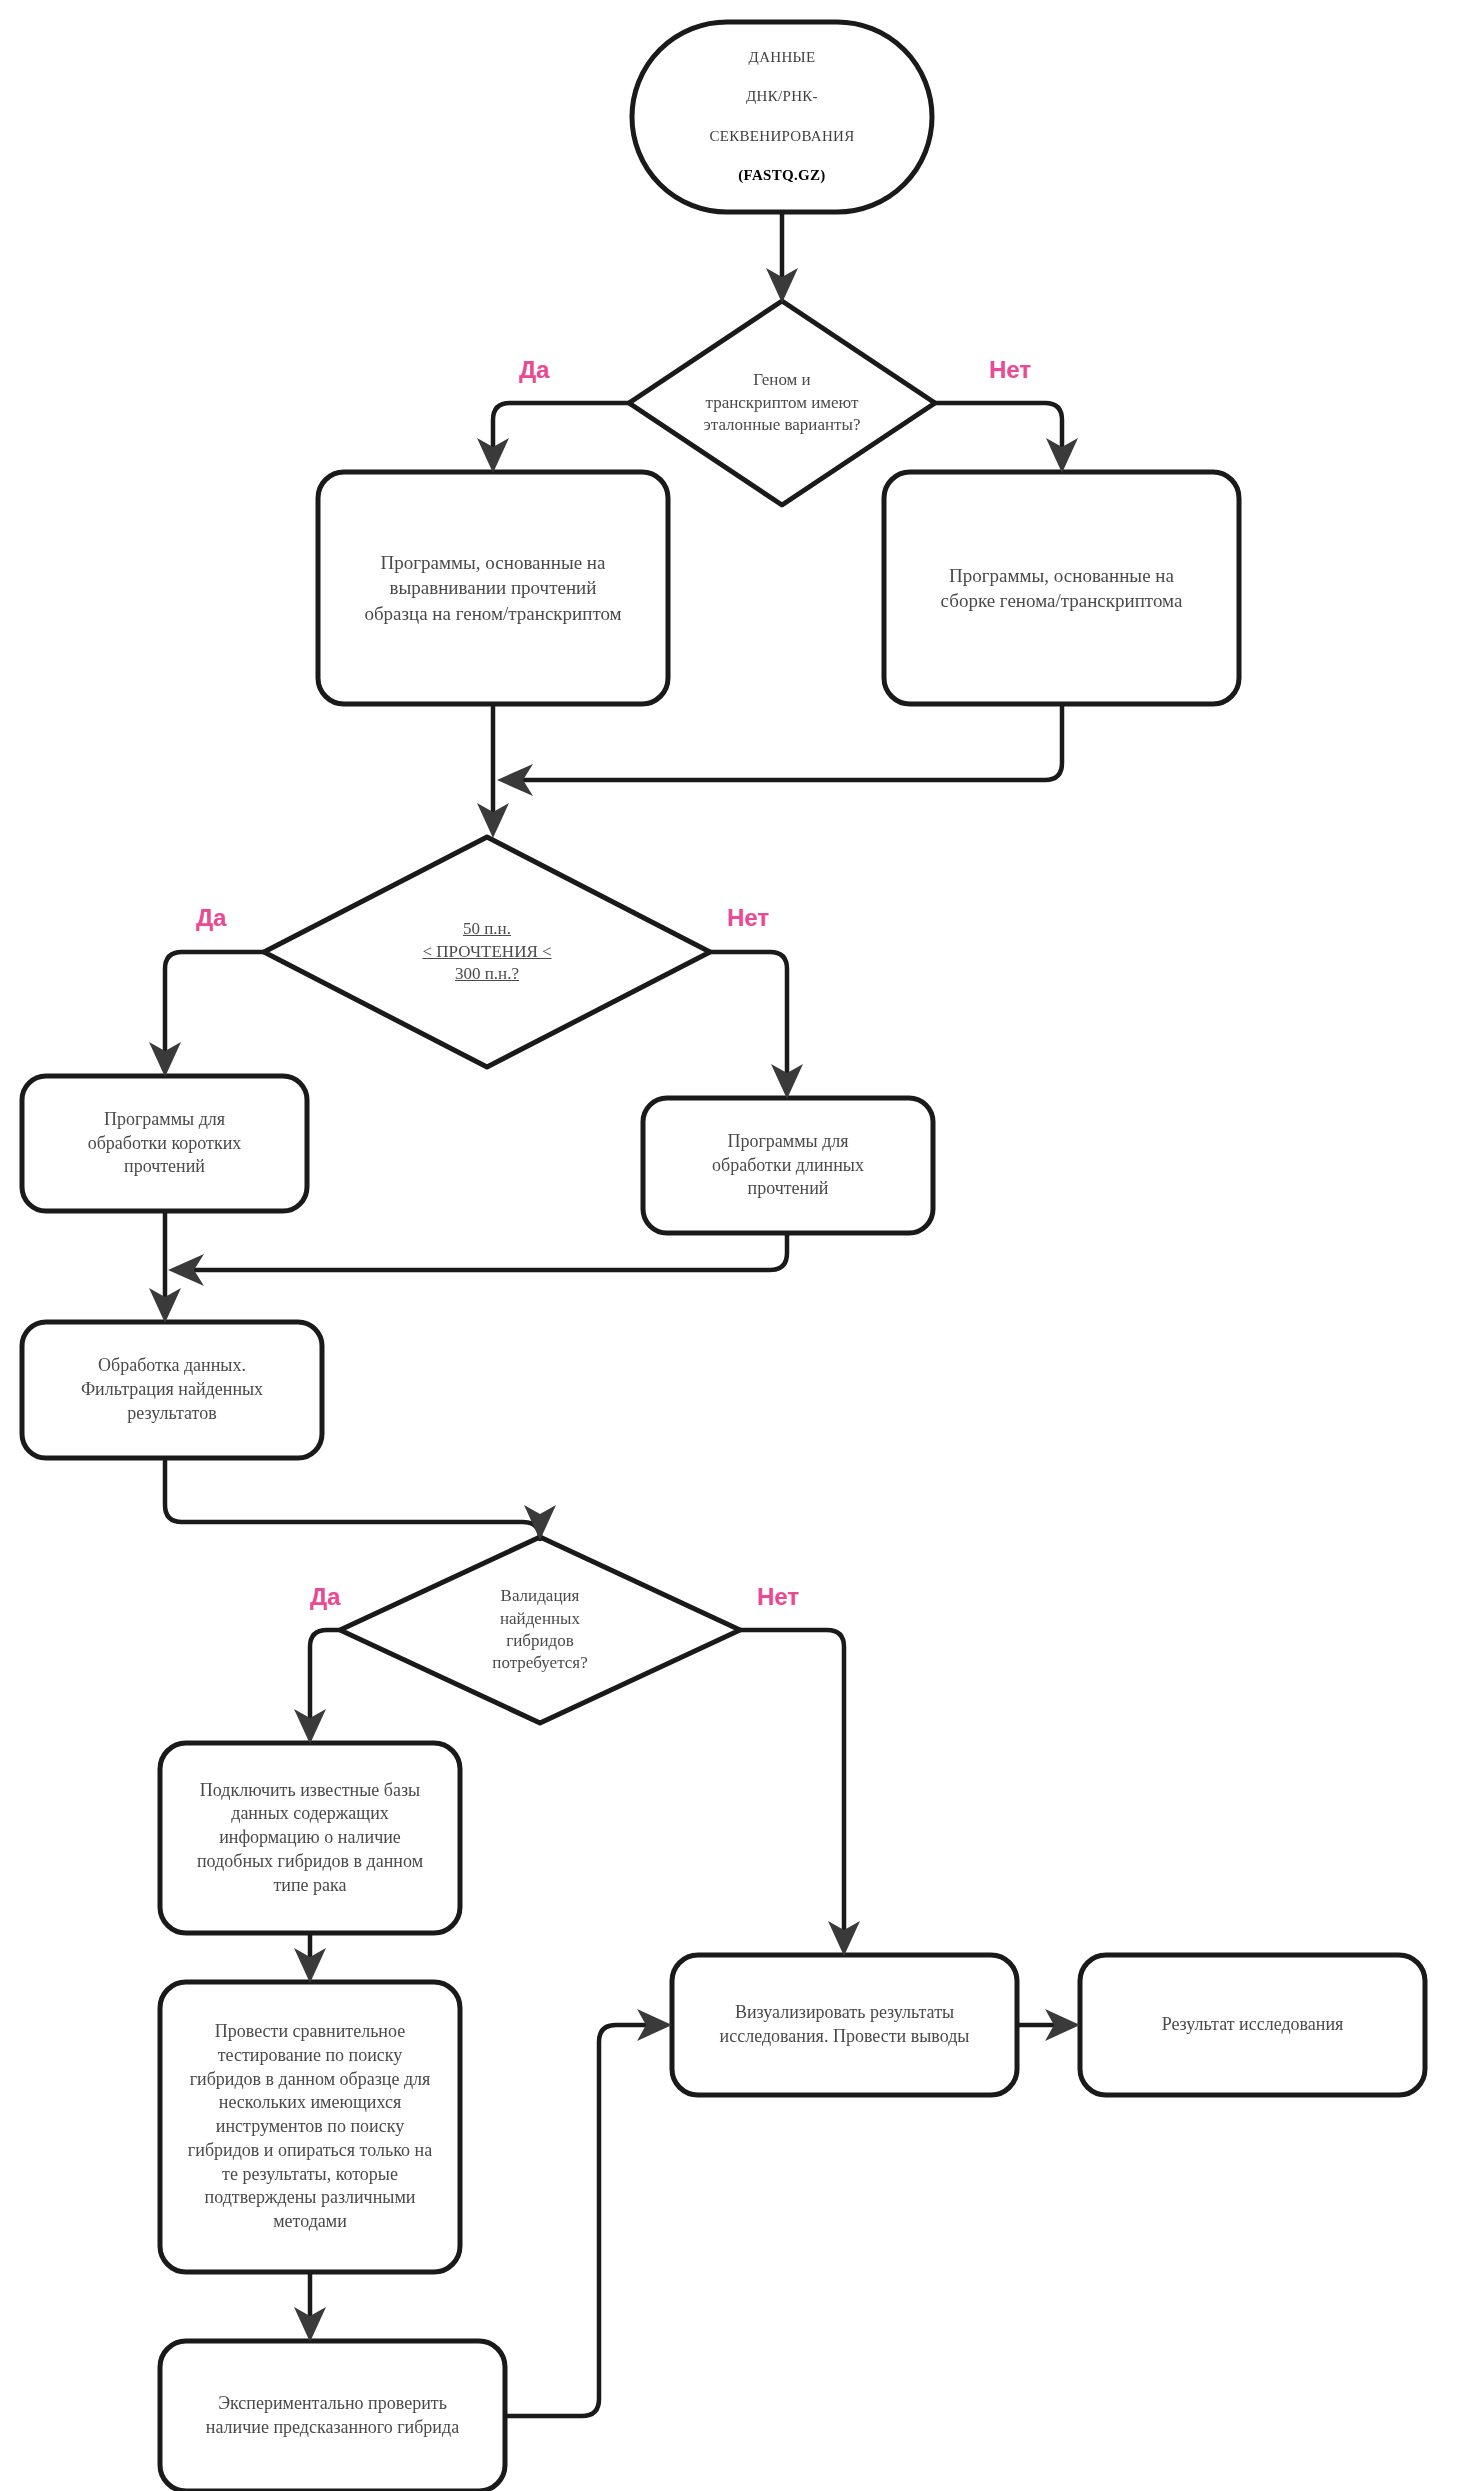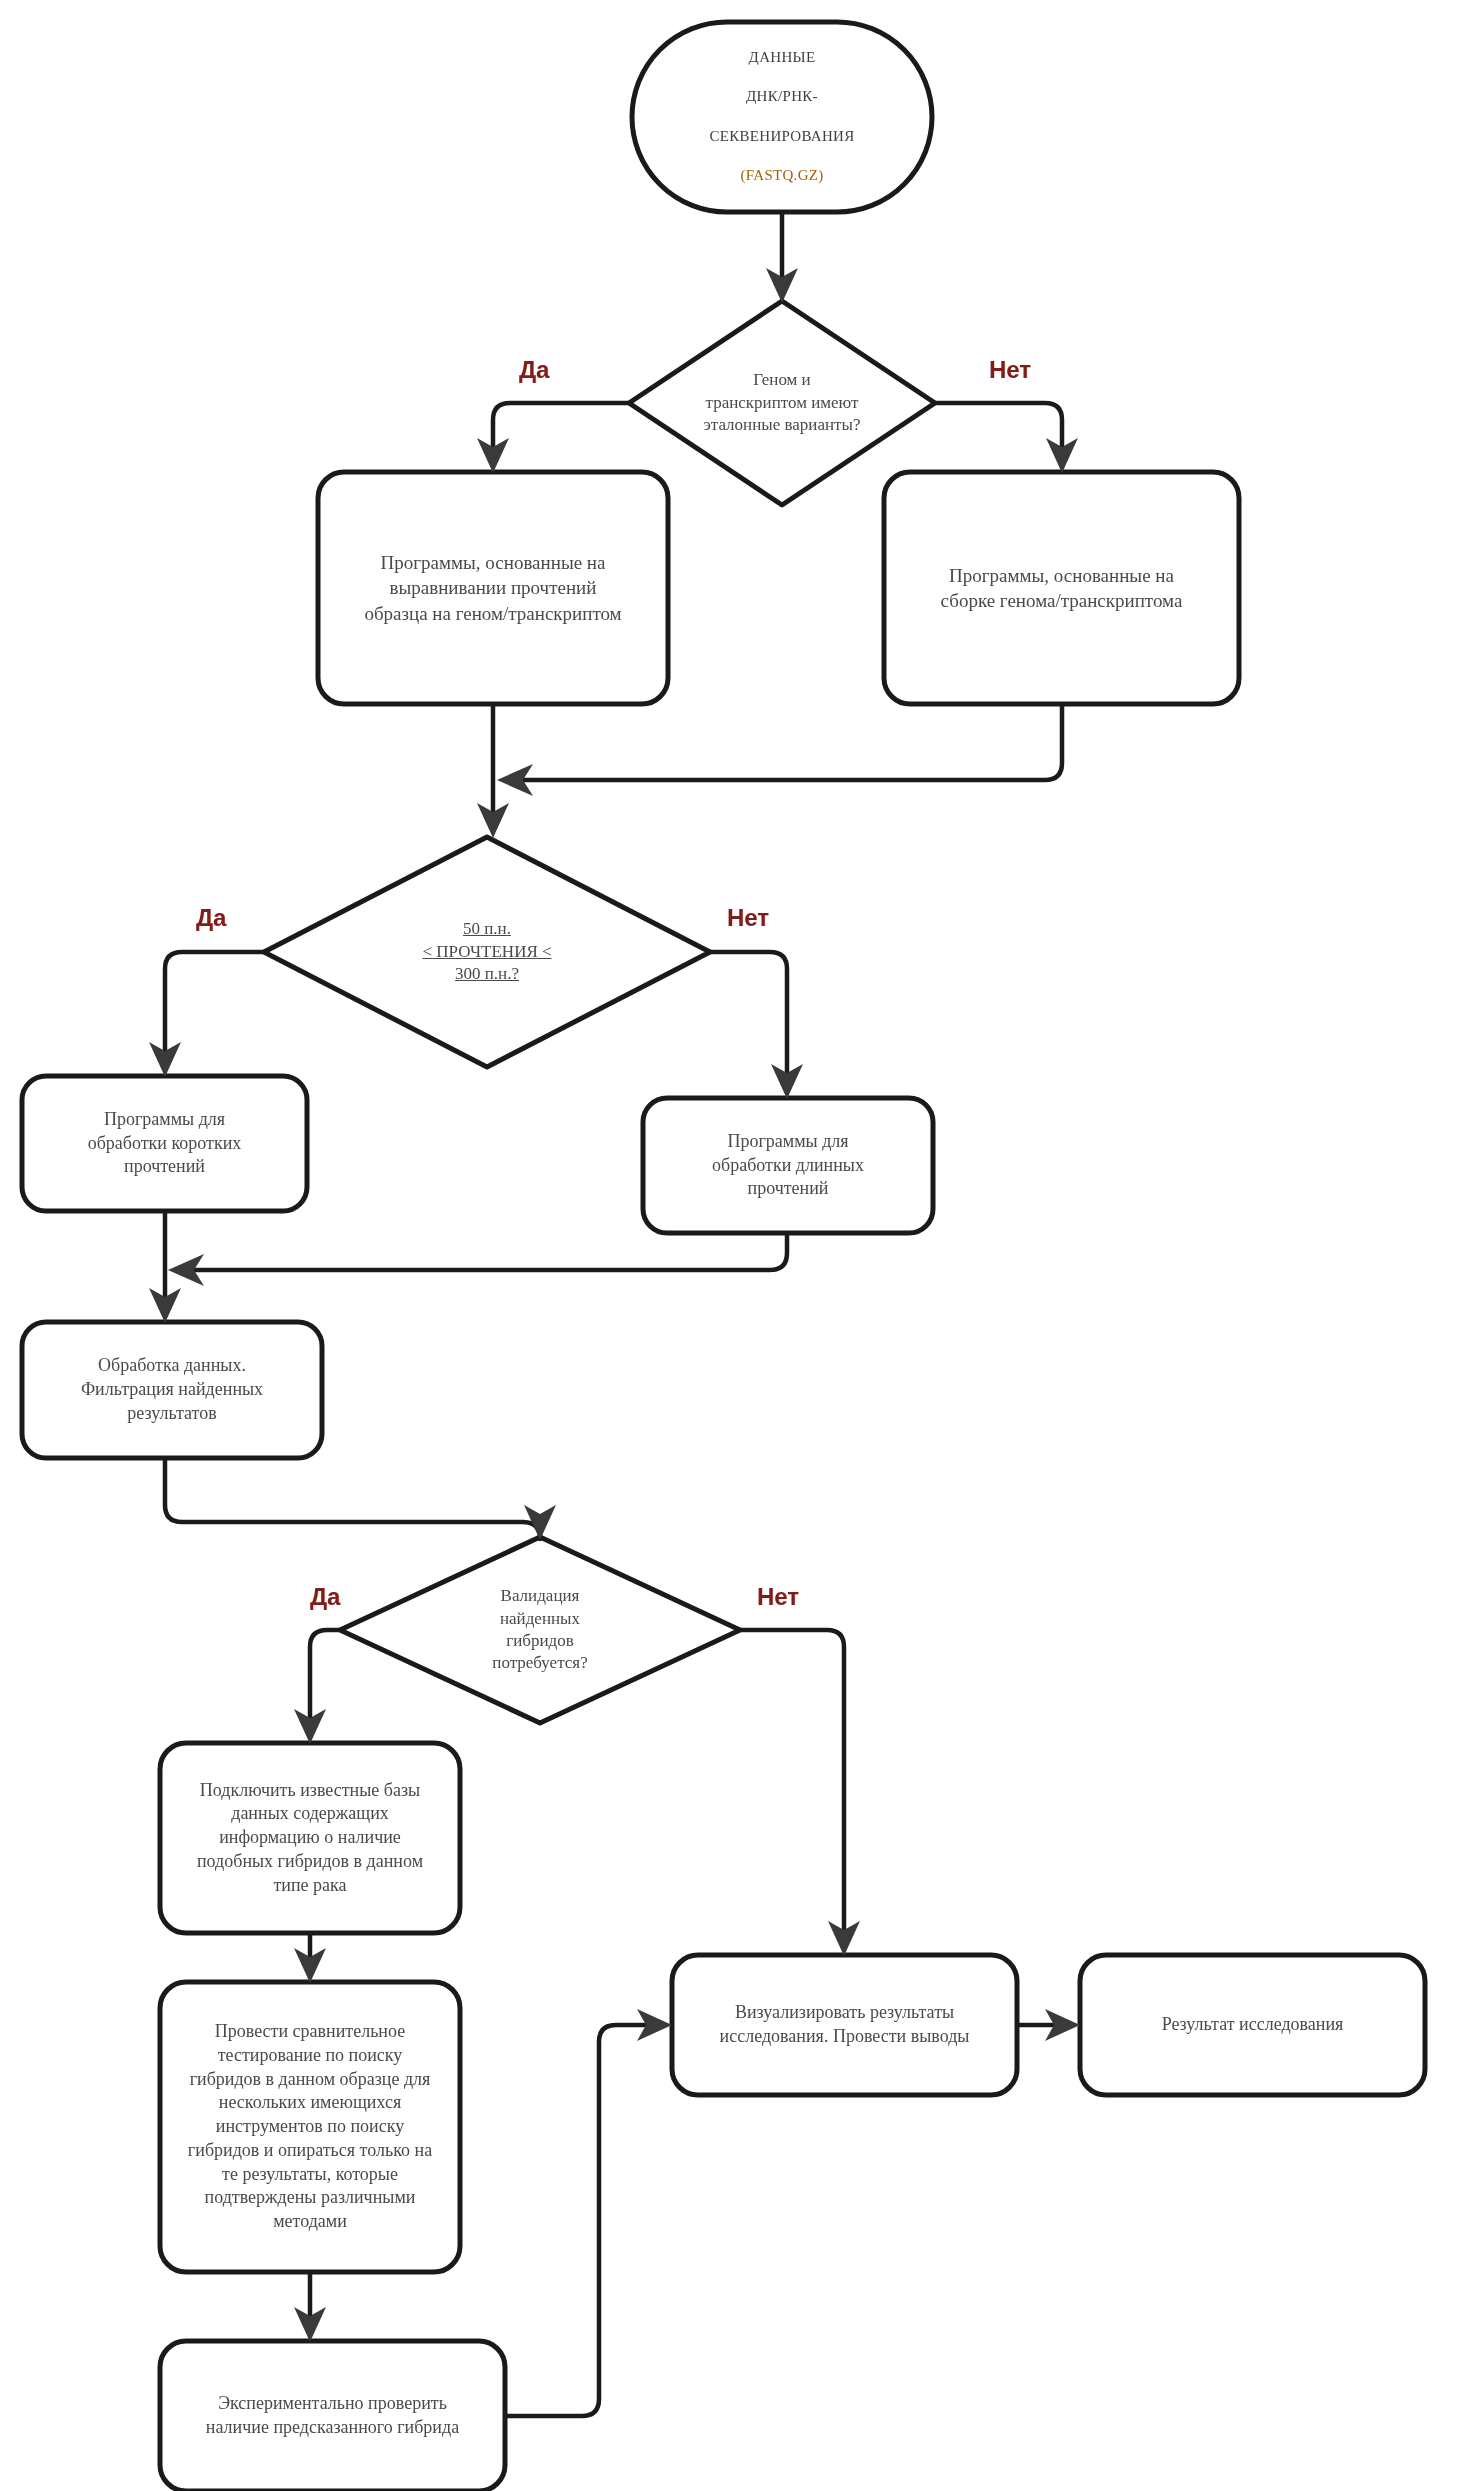--- a/index.html
+++ b/index.html
@@ -75,21 +75,21 @@
     text-align: center;
   }
   .node-label.decision {
     font-size: 17px;
   }
   .edge-label {
     position: absolute;
     font-family: "Liberation Sans", "DejaVu Sans", sans-serif;
     font-weight: bold;
     font-size: 24px;
-    color: #7f1d1d;
+    color: #ec4899;
     text-shadow: 0.5px 0 0 rgba(220,90,0,0.35);
     white-space: nowrap;
   }
 </style>
 </head>
 <body>
 
 <div id="flowchart-root">
 
   <svg id="flow-svg" viewBox="0 0 1473 2491" xmlns="http://www.w3.org/2000/svg">
@@ -172,21 +172,21 @@
     <path class="conn" d="M 1017 2025 L 1060 2025"></path>
     <path class="arrow-head" d="M 1080 2025 L 1045 2009 L 1054 2025 L 1045 2041 Z"></path>
 
   </svg>
 
   <div class="node-label terminal" style="left:632px; top:22px; width:300px; height:190px;">
     <div>
       <div>ДАННЫЕ</div>
       <div>ДНК/РНК-</div>
       <div>СЕКВЕНИРОВАНИЯ</div>
-      <div style="font-weight:normal;color:#a16207;">(FASTQ.GZ)</div>
+      <div style="font-weight:bold;color:#000000;">(FASTQ.GZ)</div>
     </div>
   </div>
 
   <div class="node-label decision" style="left:652px; top:341px; width:260px; height:124px;">Геном и
 транскриптом имеют
 эталонные варианты?</div>
 
   <div class="node-label proc" style="left:322px; top:472px; width:342px; height:232px;">Программы, основанные на
 выравнивании прочтений
 образца на геном/транскриптом</div>

